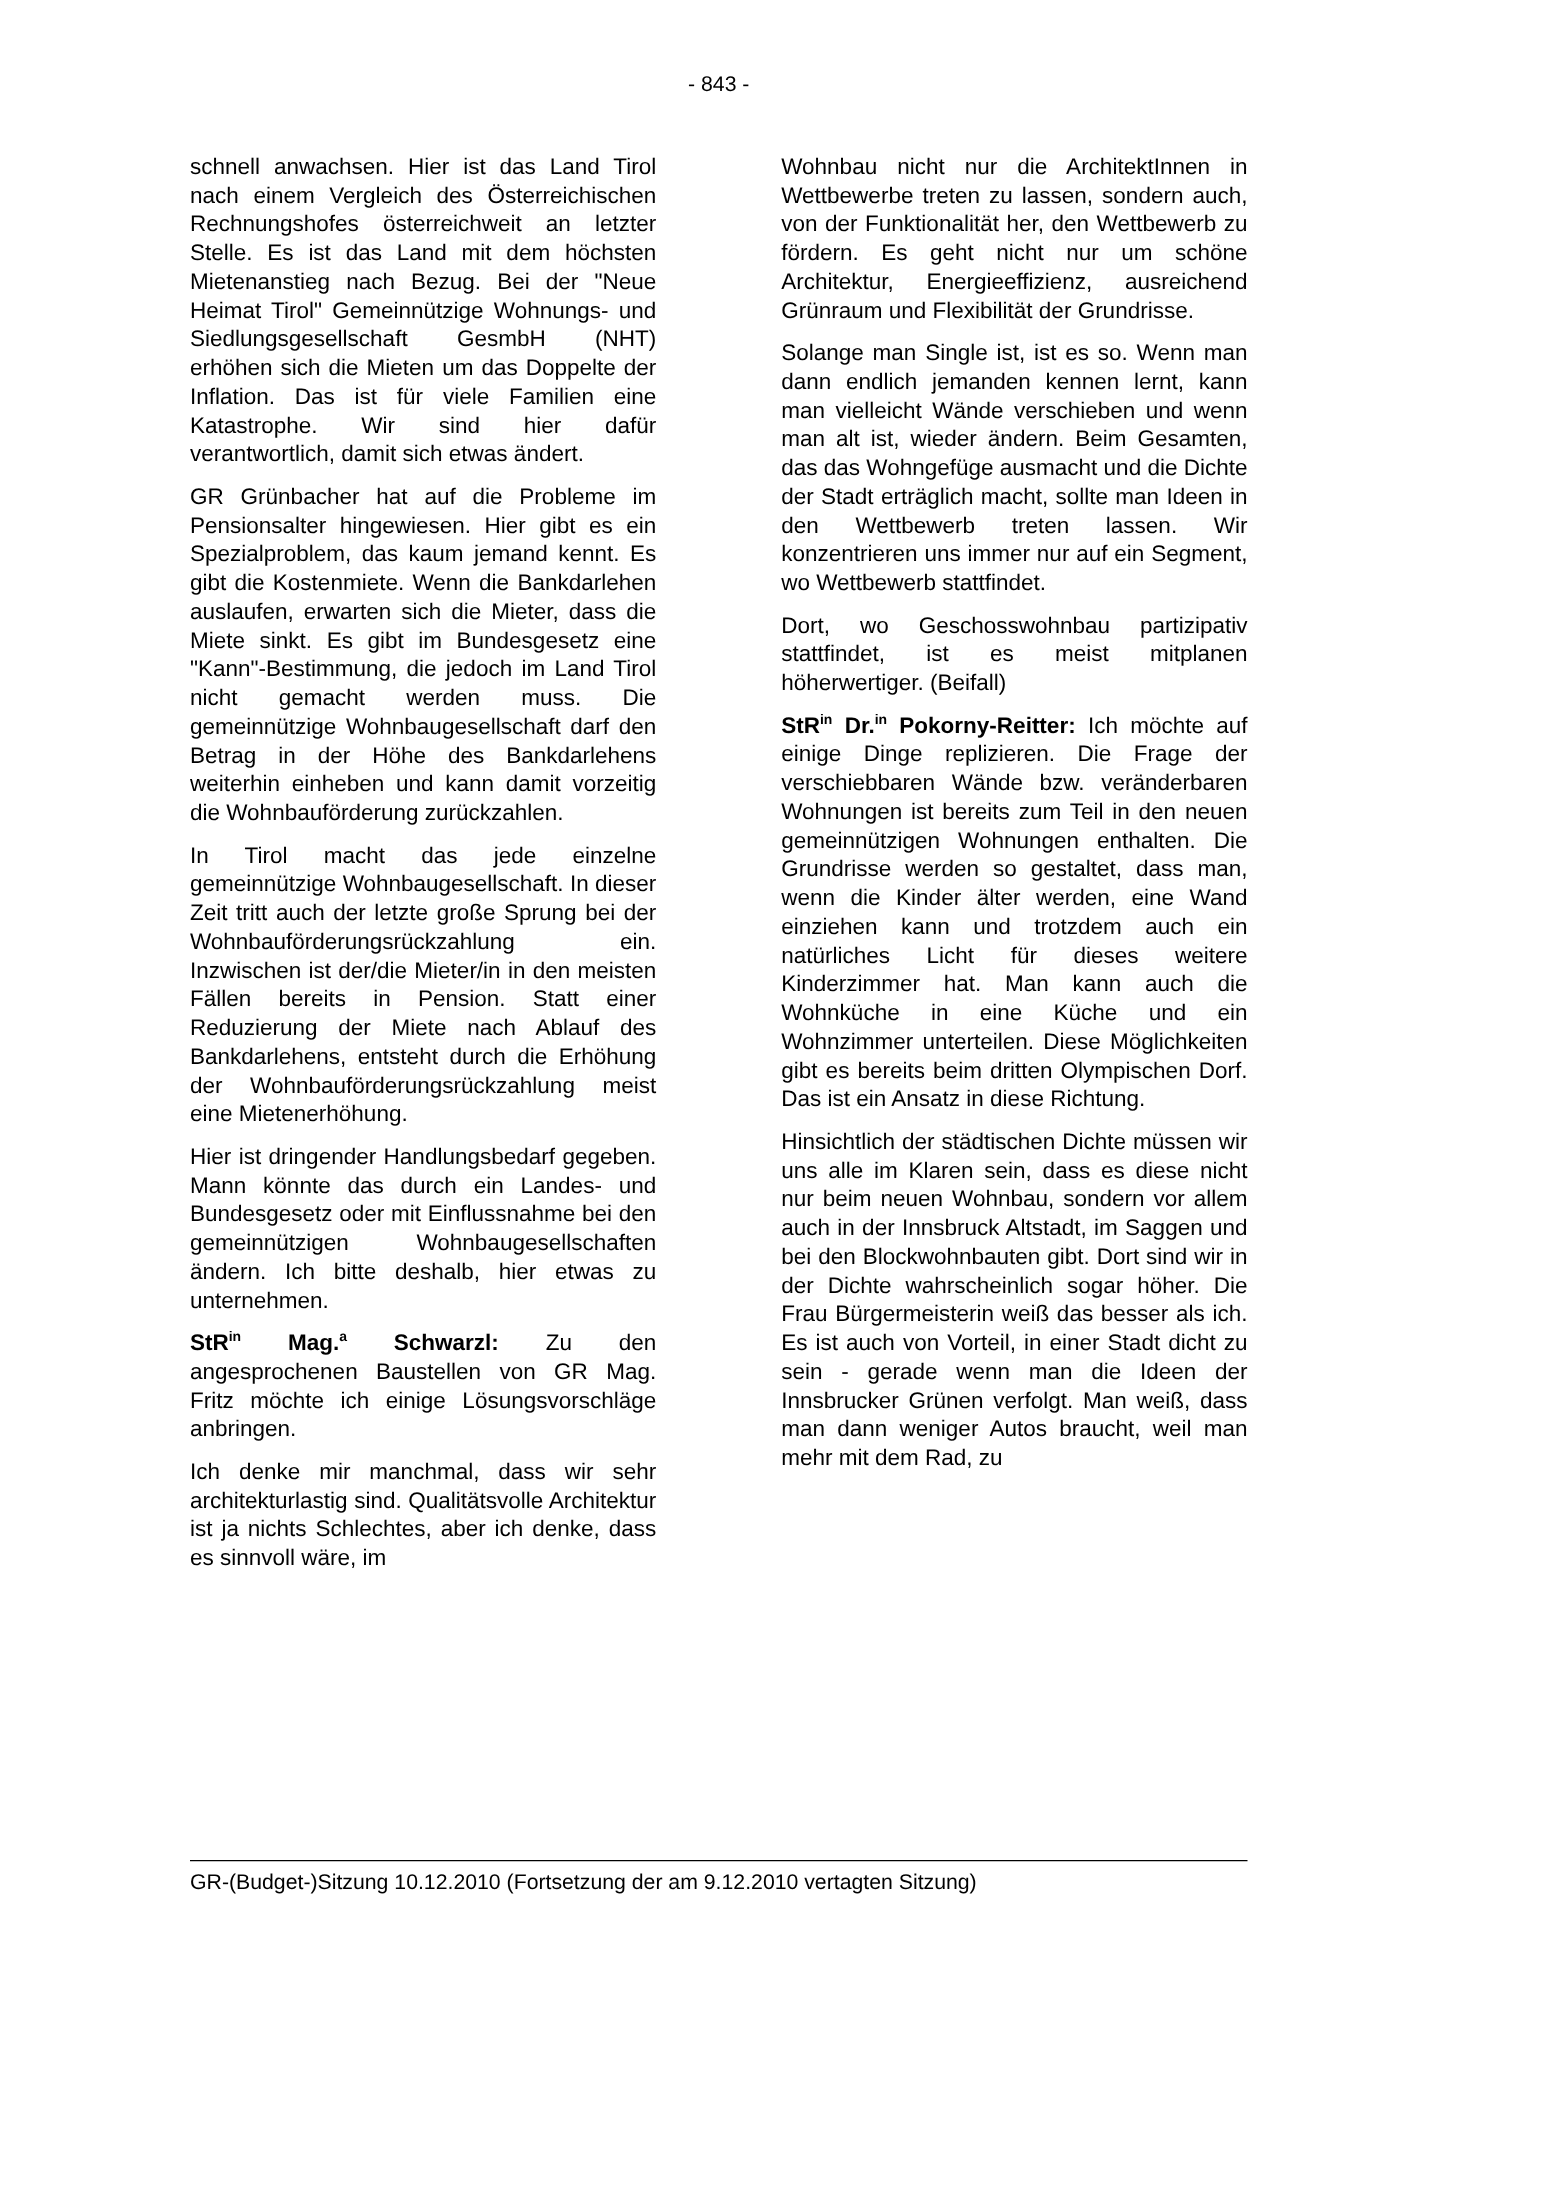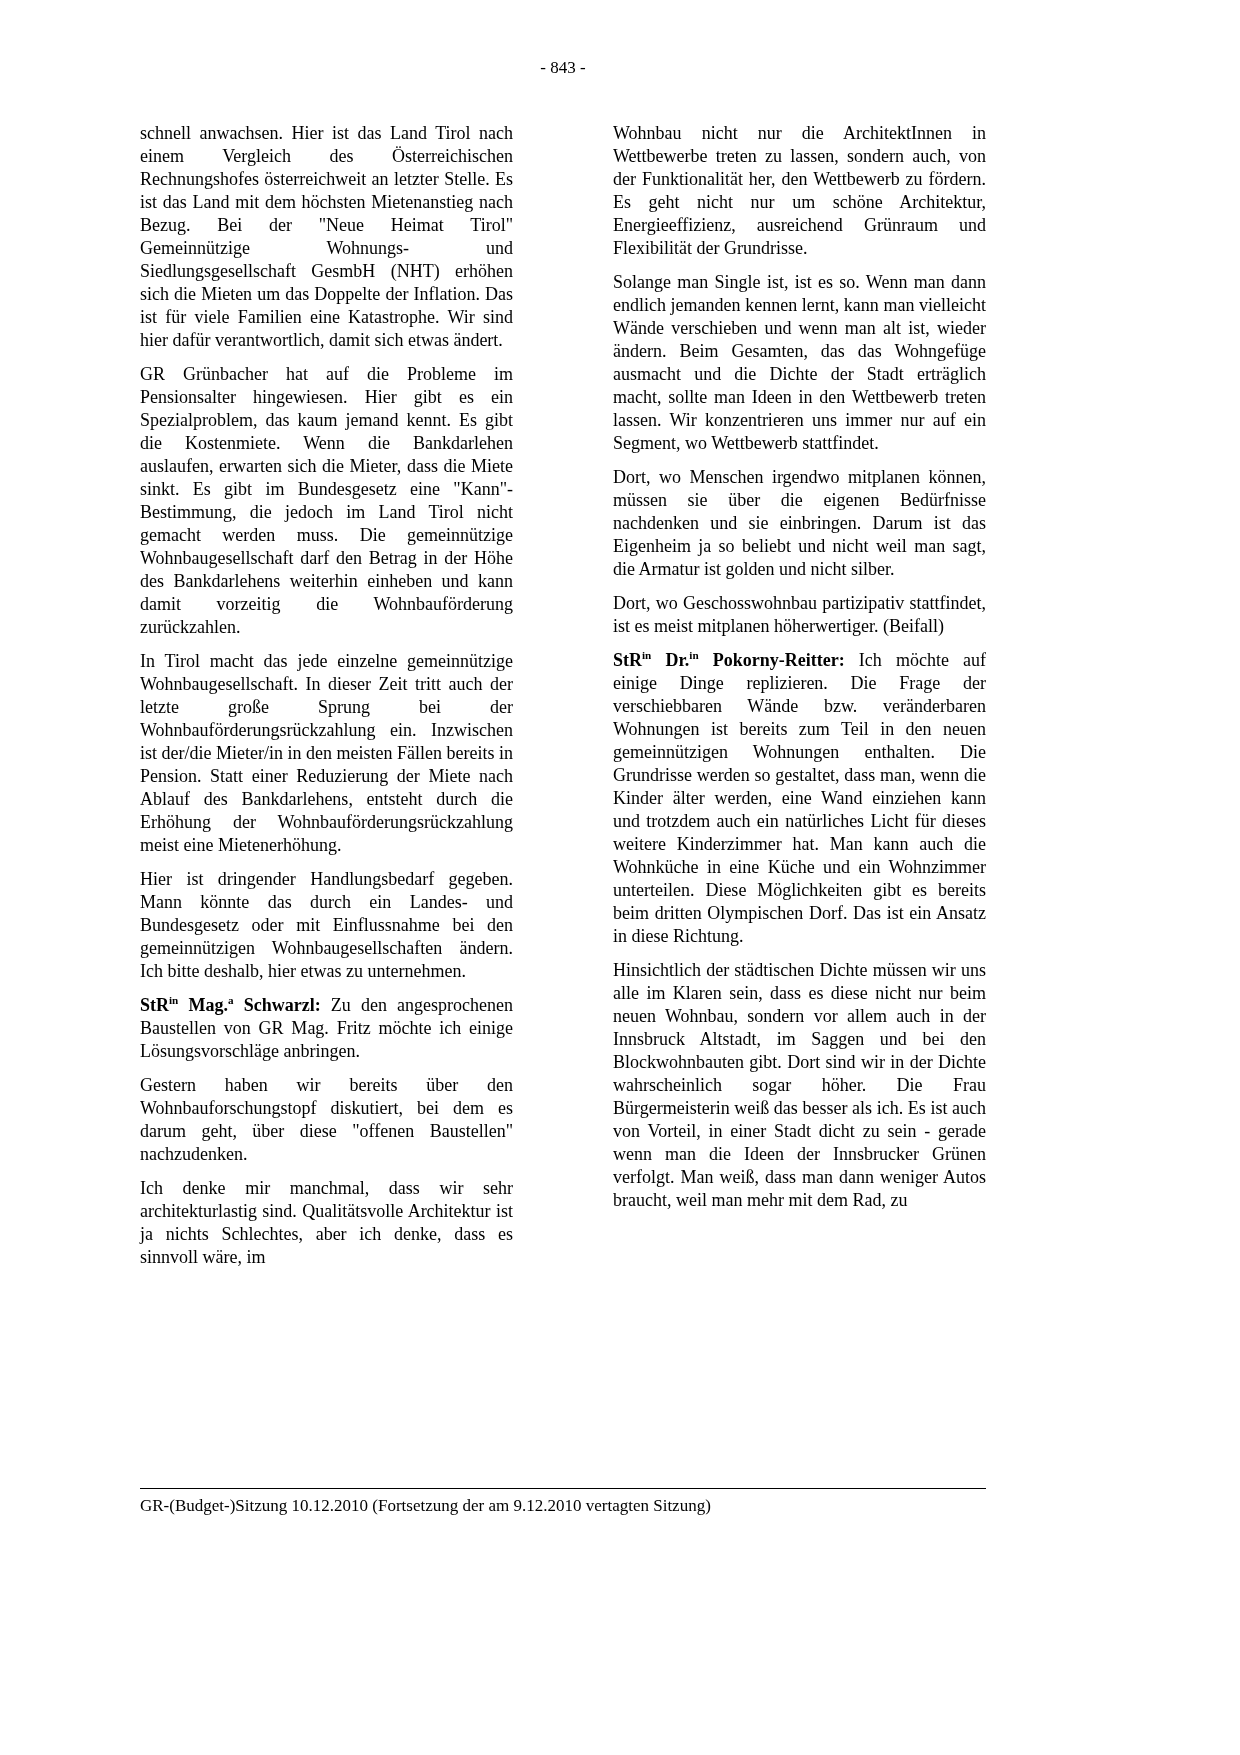--- a/index.html
+++ b/index.html
@@ -6,22 +6,23 @@
     margin: 0;
     padding: 0;
     background: #ffffff;
   }
   .page {
     position: relative;
     width: 1088px;
     height: 1755px;
     background: #ffffff;
     color: #000000;
-    font-family: Liberation Serif, serif;
+    font-family: Liberation Sans, sans-serif;
     overflow: hidden;
+    margin-left: 12px;
   }
   .page-number {
     position: absolute;
     top: 58px;
     left: 140px;
     width: 846px;
     text-align: center;
     font-size: 17px;
   }
   .columns {
@@ -67,27 +68,25 @@
 <div class="page">
   <div class="page-number">- 843 -</div>
 
   <div class="columns">
     <div class="column" id="col-left">
         <p><span>schnell anwachsen. Hier ist das Land Tirol nach einem Vergleich des Österreichischen Rechnungshofes österreichweit an letzter Stelle. Es ist das Land mit dem höchsten Mietenanstieg nach Bezug. Bei der "Neue Heimat Tirol" Gemeinnützige Wohnungs- und Siedlungsgesellschaft GesmbH (NHT) erhöhen sich die Mieten um das Doppelte der Inflation. Das ist für viele Familien eine Katastrophe. Wir sind hier dafür verantwortlich, damit sich etwas ändert.</span></p>
         <p><span>GR Grünbacher hat auf die Probleme im Pensionsalter hingewiesen. Hier gibt es ein Spezialproblem, das kaum jemand kennt. Es gibt die Kostenmiete. Wenn die Bankdarlehen auslaufen, erwarten sich die Mieter, dass die Miete sinkt. Es gibt im Bundesgesetz eine "Kann"-Bestimmung, die jedoch im Land Tirol nicht gemacht werden muss. Die gemeinnützige Wohnbaugesellschaft darf den Betrag in der Höhe des Bankdarlehens weiterhin einheben und kann damit vorzeitig die Wohnbauförderung zurückzahlen.</span></p>
         <p><span>In Tirol macht das jede einzelne gemeinnützige Wohnbaugesellschaft. In dieser Zeit tritt auch der letzte große Sprung bei der Wohnbauförderungsrückzahlung ein. Inzwischen ist der/die Mieter/in in den meisten Fällen bereits in Pension. Statt einer Reduzierung der Miete nach Ablauf des Bankdarlehens, entsteht durch die Erhöhung der Wohnbauförderungsrückzahlung meist eine Mietenerhöhung.</span></p>
         <p><span>Hier ist dringender Handlungsbedarf gegeben. Mann könnte das durch ein Landes- und Bundesgesetz oder mit Einflussnahme bei den gemeinnützigen Wohnbaugesellschaften ändern. Ich bitte deshalb, hier etwas zu unternehmen.</span></p>
         <p><span class="bold">StR</span><sup class="bold">in</sup><span class="bold"> Mag.</span><sup class="bold">a</sup><span class="bold"> Schwarzl:</span><span> Zu den angesprochenen Baustellen von GR Mag. Fritz möchte ich einige Lösungsvorschläge anbringen.</span></p>
-        <p><span>Gestern haben wir bereits über den Wohnbauforschungstopf diskutiert, bei dem es darum geht, über diese "offenen Baustellen" nachzudenken.</span></p>
         <p><span>Ich denke mir manchmal, dass wir sehr architekturlastig sind. Qualitätsvolle Architektur ist ja nichts Schlechtes, aber ich denke, dass es sinnvoll wäre, im</span></p>
       </div>
     <div class="column" id="col-right">
         <p><span>Wohnbau nicht nur die ArchitektInnen in Wettbewerbe treten zu lassen, sondern auch, von der Funktionalität her, den Wettbewerb zu fördern. Es geht nicht nur um schöne Architektur, Energieeffizienz, ausreichend Grünraum und Flexibilität der Grundrisse.</span></p>
         <p><span>Solange man Single ist, ist es so. Wenn man dann endlich jemanden kennen lernt, kann man vielleicht Wände verschieben und wenn man alt ist, wieder ändern. Beim Gesamten, das das Wohngefüge ausmacht und die Dichte der Stadt erträglich macht, sollte man Ideen in den Wettbewerb treten lassen. Wir konzentrieren uns immer nur auf ein Segment, wo Wettbewerb stattfindet.</span></p>
-        <p><span>Dort, wo Menschen irgendwo mitplanen können, müssen sie über die eigenen Bedürfnisse nachdenken und sie einbringen. Darum ist das Eigenheim ja so beliebt und nicht weil man sagt, die Armatur ist golden und nicht silber.</span></p>
         <p><span>Dort, wo Geschosswohnbau partizipativ stattfindet, ist es meist mitplanen höherwertiger. (Beifall)</span></p>
         <p><span class="bold">StR</span><sup class="bold">in</sup><span class="bold"> Dr.</span><sup class="bold">in</sup><span class="bold"> Pokorny-Reitter:</span><span> Ich möchte auf einige Dinge replizieren. Die Frage der verschiebbaren Wände bzw. veränderbaren Wohnungen ist bereits zum Teil in den neuen gemeinnützigen Wohnungen enthalten. Die Grundrisse werden so gestaltet, dass man, wenn die Kinder älter werden, eine Wand einziehen kann und trotzdem auch ein natürliches Licht für dieses weitere Kinderzimmer hat. Man kann auch die Wohnküche in eine Küche und ein Wohnzimmer unterteilen. Diese Möglichkeiten gibt es bereits beim dritten Olympischen Dorf. Das ist ein Ansatz in diese Richtung.</span></p>
         <p><span>Hinsichtlich der städtischen Dichte müssen wir uns alle im Klaren sein, dass es diese nicht nur beim neuen Wohnbau, sondern vor allem auch in der Innsbruck Altstadt, im Saggen und bei den Blockwohnbauten gibt. Dort sind wir in der Dichte wahrscheinlich sogar höher. Die Frau Bürgermeisterin weiß das besser als ich. Es ist auch von Vorteil, in einer Stadt dicht zu sein - gerade wenn man die Ideen der Innsbrucker Grünen verfolgt. Man weiß, dass man dann weniger Autos braucht, weil man mehr mit dem Rad, zu</span></p>
       </div>
   </div>
 
   <div class="footer">GR-(Budget-)Sitzung 10.12.2010 (Fortsetzung der am 9.12.2010 vertagten Sitzung)</div>
 </div>
 
 </body></html>

